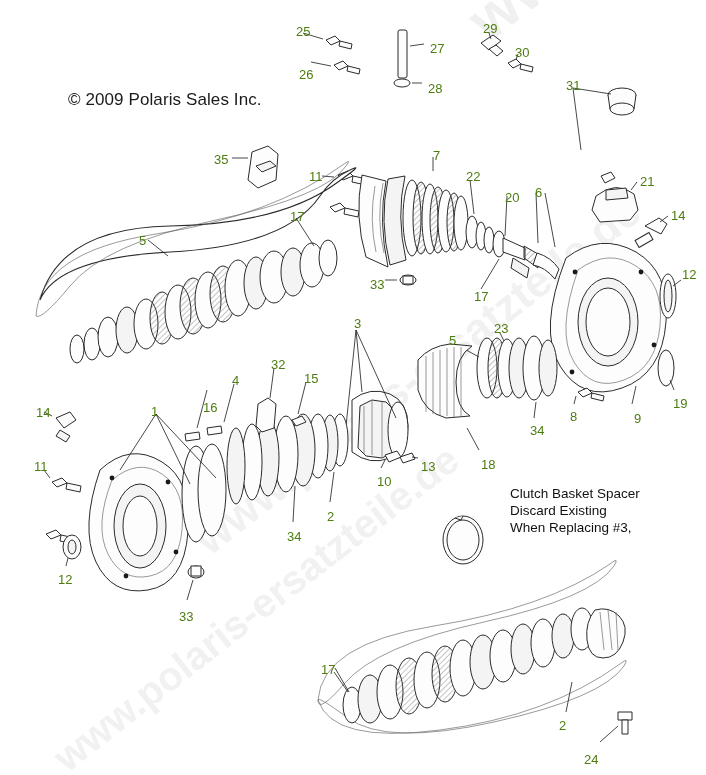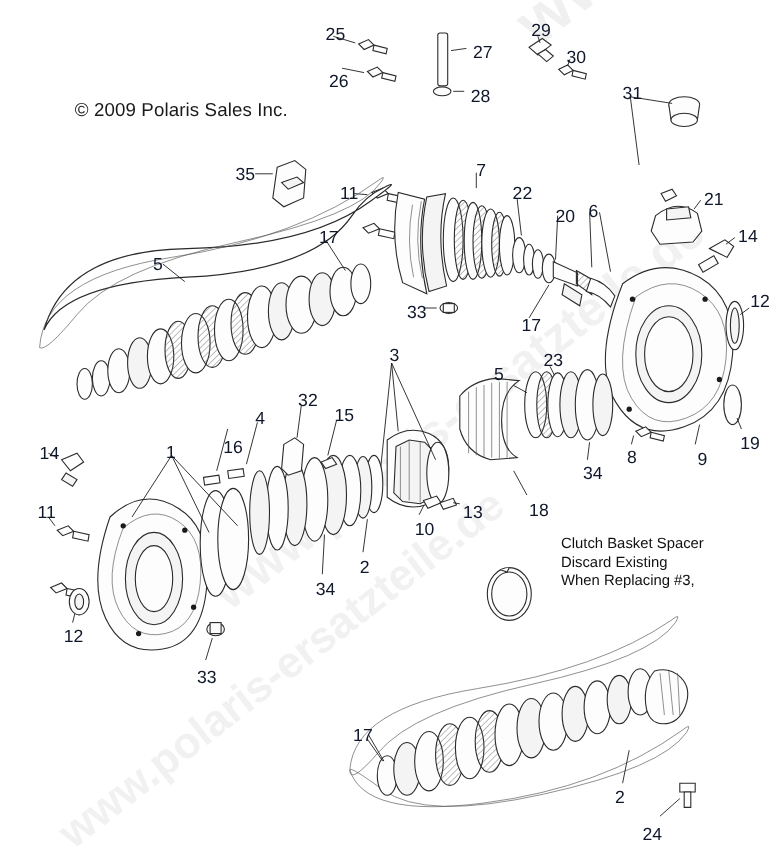--- a/index.html
+++ b/index.html
@@ -70,22 +70,22 @@
     font-size: 13.5px;
     color: #111;
     line-height: 17px;
     width: 180px;
   }
   #note div { white-space: nowrap; }
 
   
   .cn {
     position: absolute;
-    font-size: 16px;
-    color: #0f172a;
+    font-size: 13px;
+    color: #4d7c0f;
     line-height: 13px;
   }
 
   
   #art {
     position: absolute;
     left: 0; top: 0;
     width: 706px;
     height: 775px;
   }

